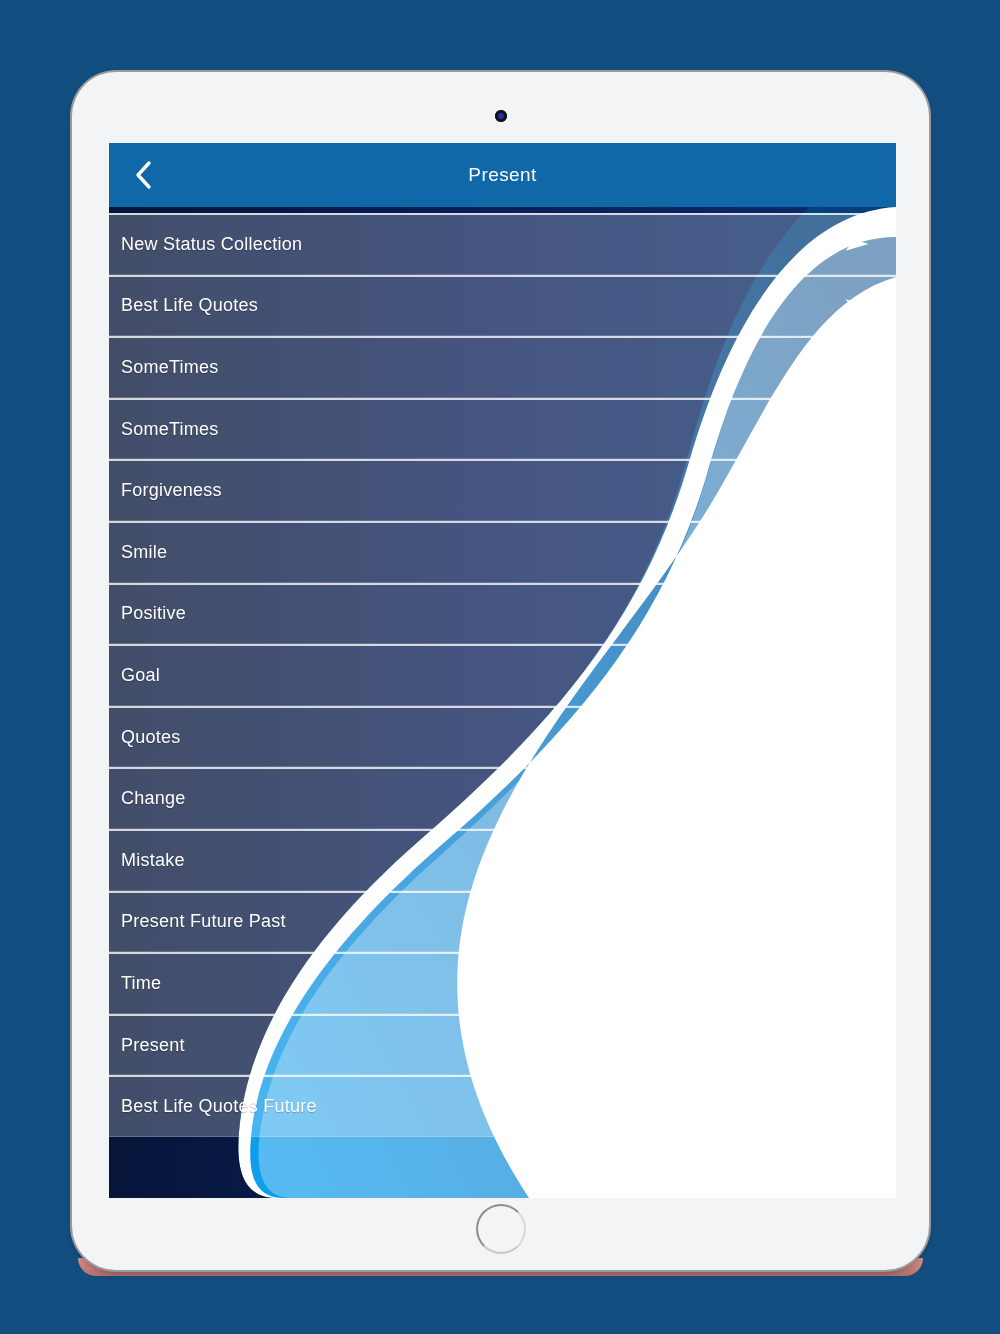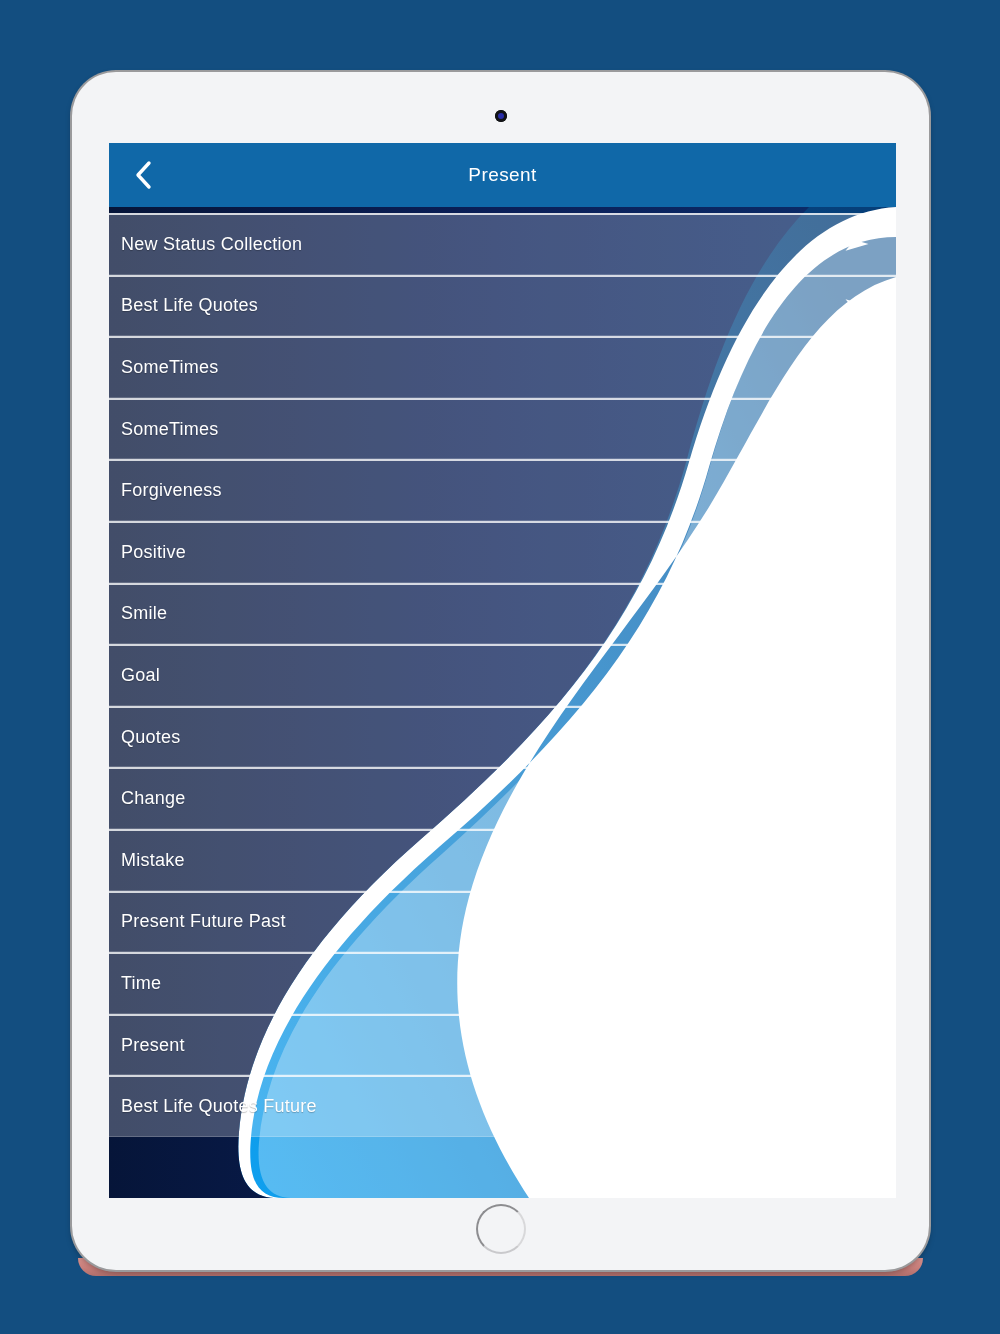--- a/index.html
+++ b/index.html
@@ -285,29 +285,29 @@
           </div>
           <div class="list-row">
             <span class="list-row-label">Forgiveness</span>
             <span class="row-arrow-icon">
               <svg width="26" height="18" viewBox="0 0 26 18" aria-hidden="true">
                 <path d="M1.5,2.2 L24.5,9 L1.5,15.8 L7.2,9 Z" fill="#ffffff"></path>
               </svg>
             </span>
           </div>
           <div class="list-row">
+            <span class="list-row-label">Smile</span>
+            <span class="row-arrow-icon">
+              <svg width="26" height="18" viewBox="0 0 26 18" aria-hidden="true">
+                <path d="M1.5,2.2 L24.5,9 L1.5,15.8 L7.2,9 Z" fill="#ffffff"></path>
+              </svg>
+            </span>
+          </div>
+          <div class="list-row">
             <span class="list-row-label">Positive</span>
-            <span class="row-arrow-icon">
-              <svg width="26" height="18" viewBox="0 0 26 18" aria-hidden="true">
-                <path d="M1.5,2.2 L24.5,9 L1.5,15.8 L7.2,9 Z" fill="#ffffff"></path>
-              </svg>
-            </span>
-          </div>
-          <div class="list-row">
-            <span class="list-row-label">Smile</span>
             <span class="row-arrow-icon">
               <svg width="26" height="18" viewBox="0 0 26 18" aria-hidden="true">
                 <path d="M1.5,2.2 L24.5,9 L1.5,15.8 L7.2,9 Z" fill="#ffffff"></path>
               </svg>
             </span>
           </div>
           <div class="list-row">
             <span class="list-row-label">Goal</span>
             <span class="row-arrow-icon">
               <svg width="26" height="18" viewBox="0 0 26 18" aria-hidden="true">

